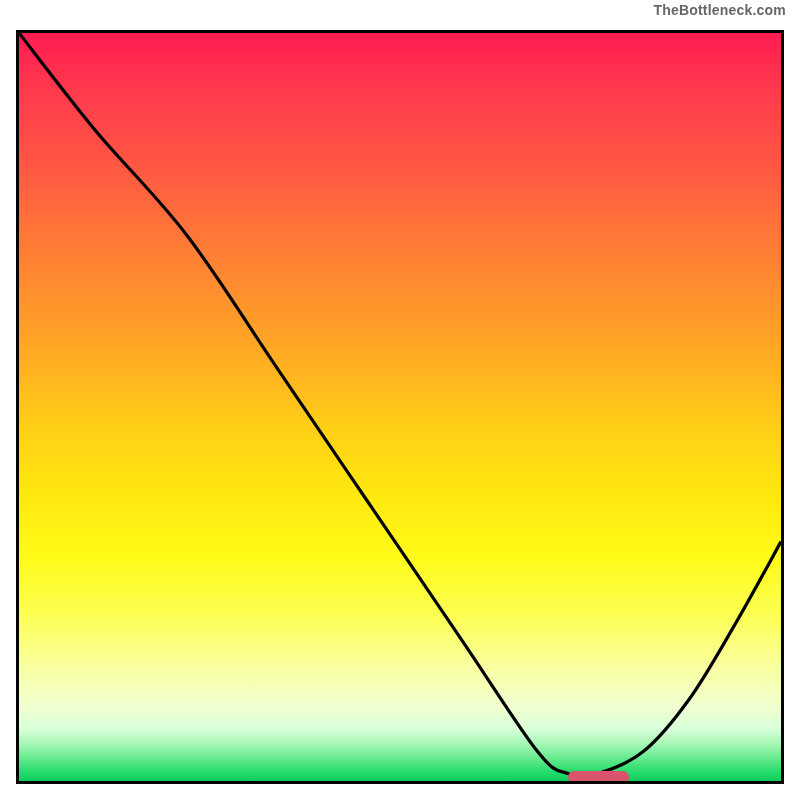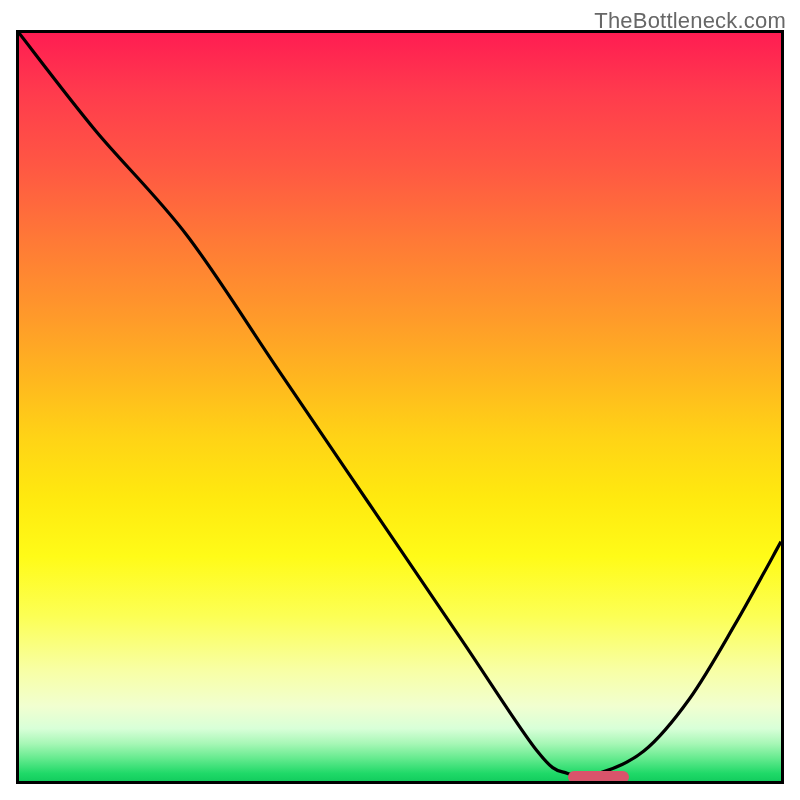--- a/index.html
+++ b/index.html
@@ -5,24 +5,24 @@
   * { margin: 0; padding: 0; box-sizing: border-box; }
   body {
     width: 800px;
     height: 800px;
     background: #ffffff;
     position: relative;
     font-family: Arial, Helvetica, sans-serif;
   }
   .watermark {
     position: absolute;
-    top: 8px;
+    top: 2px;
     right: 14px;
-    font-size: 22px;
-    font-weight: 400;
+    font-size: 14px;
+    font-weight: 700;
     color: #676767;
     letter-spacing: 0.2px;
   }
   .plot {
     position: absolute;
     left: 16px;
     top: 30px;
     width: 768px;
     height: 754px;
     border: 3px solid #000000;

